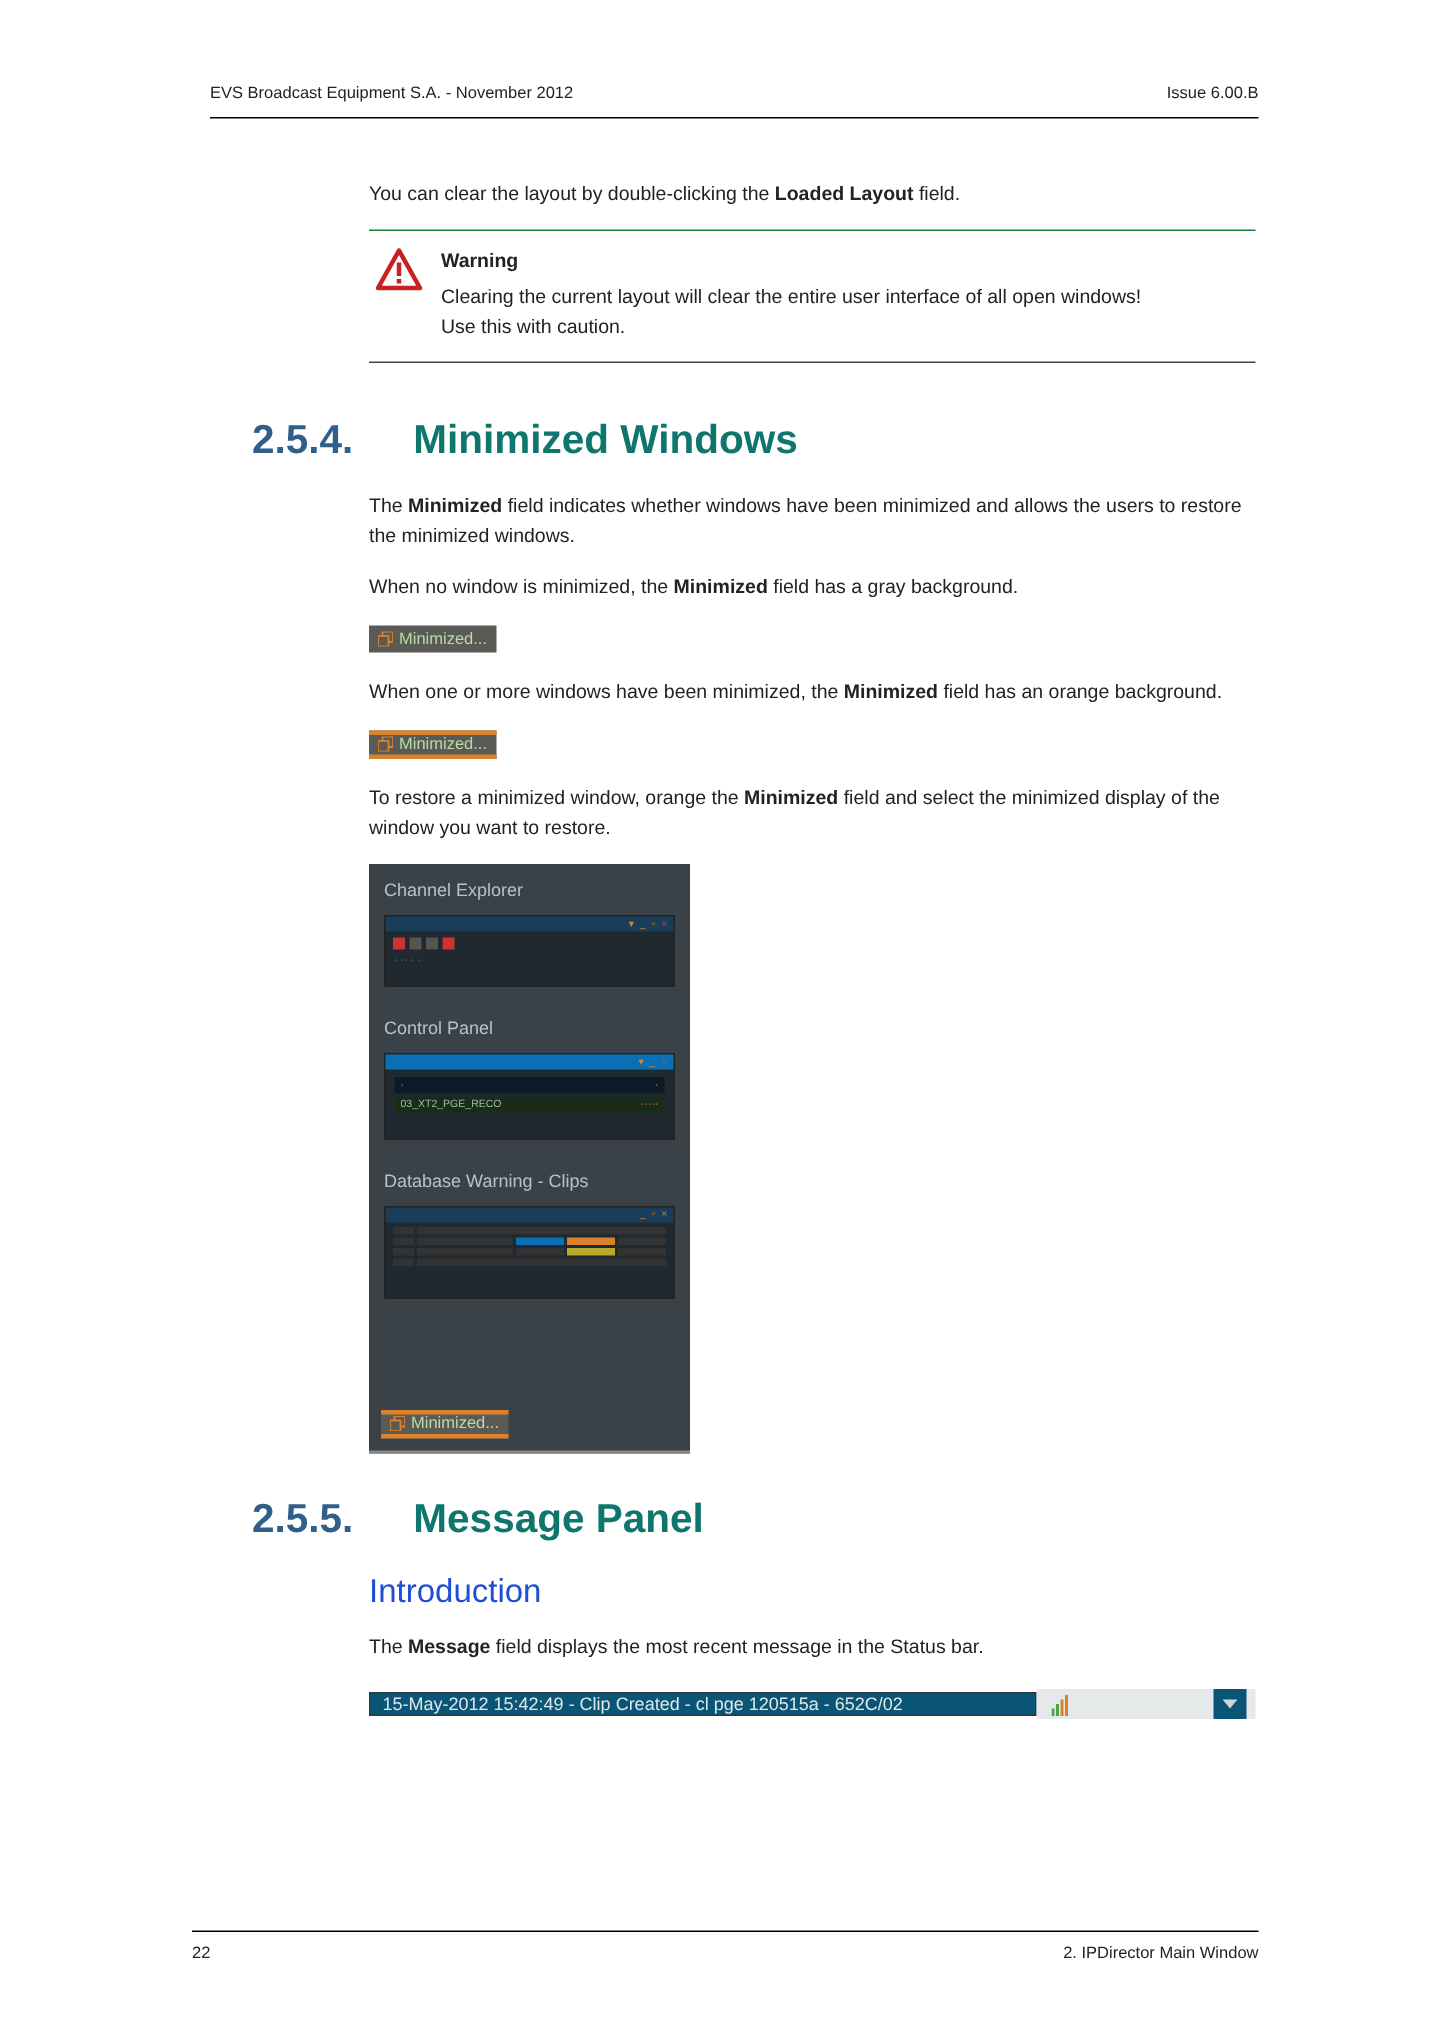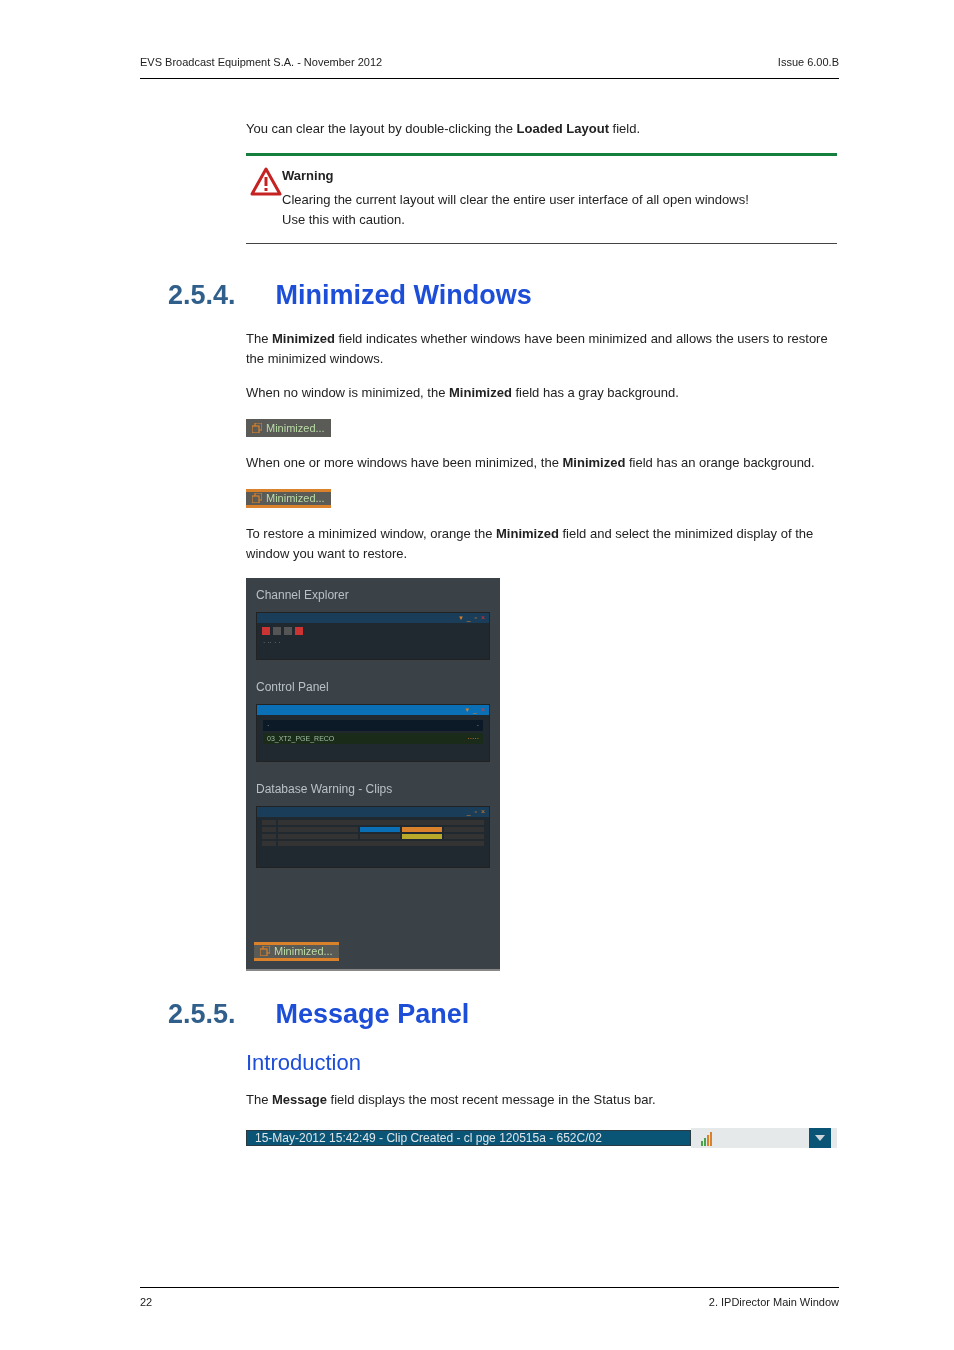--- a/index.html
+++ b/index.html
@@ -3,32 +3,32 @@
 <meta charset="utf-8">
 <style>
   * { box-sizing: border-box; margin: 0; padding: 0; }
   html, body { width: 954px; height: 1350px; background: #fff; font-family: Arial, Helvetica, sans-serif; color: #222; }
   .page { width: 954px; height: 1350px; position: relative; padding: 56px 115px 40px 140px; }
   .header-row { display: flex; justify-content: space-between; font-size: 11px; color: #222; padding-bottom: 8px; }
   .hr-top { border: none; border-top: 1.5px solid #000; margin-top: 2px; }
   .content { padding-left: 78px; padding-right: 2px; padding-top: 40px; margin-left: 28px; }
   .para { font-size: 13px; line-height: 1.55; margin-bottom: 14px; }
   .bold { font-weight: bold; }
-  .warning-box { border-top: 3px solid #15803d; border-bottom: 1px solid #444; display: flex; gap: 0; padding: 10px 6px 12px 4px; margin-top: 4px; margin-bottom: 36px; }
+  .warning-box { border-top: 1px solid #15803d; border-bottom: 1px solid #444; display: flex; gap: 12px; padding: 10px 6px 12px 4px; margin-top: 4px; margin-bottom: 36px; }
   .warn-icon svg { width: 32px; height: 32px; display: block; }
   .warn-text { font-size: 13px; line-height: 1.55; }
   .warn-text .bold { display: block; margin-bottom: 4px; }
   .sec-row { display: flex; align-items: baseline; gap: 40px; margin-left: -78px; margin-bottom: 18px; }
   .sec-num { font-size: 27px; color: #2f5f8a; font-weight: bold; }
-  .sec-title { font-size: 27px; color: #1d4ed8; font-weight: bold; }
+  .sec-title { font-size: 27px; color: #0f766e; font-weight: bold; }
   .sub-title { font-size: 22px; color: #1d4ed8; margin-top: 20px; margin-bottom: 14px; }
   .badge { display: inline-flex; align-items: center; gap: 4px; background: #5a5a57; color: #b9dca6; font-size: 11px; padding: 3px 6px; margin: 2px 0 16px 0; }
   .badge.orange { border-top: 3px solid #d9822b; border-bottom: 3px solid #d9822b; padding-top: 0; padding-bottom: 1px; }
   .badge svg { width: 10px; height: 10px; display: block; }
-  .min-popup { width: 254px; background: #3a4147; margin-top: 6px; margin-bottom: 28px; border-bottom: 2px solid #888; }
+  .min-popup { width: 214px; background: #3a4147; margin-top: 6px; margin-bottom: 28px; border-bottom: 2px solid #888; }
   .mp-section-label { color: #b8c2c6; font-size: 12px; padding: 10px 10px 6px 10px; }
   .mp-thumb { margin: 4px 10px 10px 10px; background: #202830; height: 48px; position: relative; border: 1px solid #222; }
   .mp-thumb.s2 { height: 58px; }
   .mp-thumb.s3 { height: 62px; }
   .mp-thumb .tbar { background: #1a3d5a; height: 10px; width: 100%; position: relative; }
   .mp-thumb .tbar.blue2 { background: #0a6fb5; }
   .mp-thumb .tbar .dots { position: absolute; right: 3px; top: 1px; font-size: 7px; color: #d9822b; letter-spacing: 1px; }
   .mp-thumb .tbar .dots .x { color: #e33; }
   .mp-thumb .row1 { display: flex; gap: 3px; padding: 4px 5px; }
   .mp-thumb .row1 .b { width: 8px; height: 8px; background: #c33; }
@@ -44,21 +44,21 @@
   .mp-thumb.s3 .gc.b { background: #0a6fb5; }
   .mp-thumb.s3 .gc.y { background: #b9a92b; }
   .mp-blank { height: 58px; background: #3a4147; }
   .mp-footer { padding: 6px 8px 8px 8px; }
   .message-bar { display: flex; margin-top: 2px; height: 27px; align-items: center; }
   .message-bar .msg { flex: 0 0 445px; background: #0a5576; color: #e0e6e9; font-size: 12px; display: flex; align-items: center; padding-left: 8px; border: 1px solid #2a3a42; }
   .message-bar .side { flex: 1; background: #e6e9ea; display: flex; align-items: center; justify-content: space-between; padding: 0 6px 0 10px; }
   .message-bar .side svg.signal { width: 12px; height: 16px; }
   .message-bar .side .blk { width: 22px; height: 20px; background: #0a5576; display: flex; align-items: center; justify-content: center; }
   .message-bar .side .blk svg { width: 10px; height: 8px; }
-  .footer { position: absolute; left: 140px; right: 115px; bottom: 42px; border-top: 1px solid #000; padding-top: 8px; display: flex; justify-content: space-between; font-size: 11px; }
+  .footer { position: absolute; left: 128px; right: 115px; bottom: 42px; border-top: 1px solid #000; padding-top: 8px; display: flex; justify-content: space-between; font-size: 11px; }
 </style>
 </head>
 <body>
 
 <div class="page">
   <div class="header-row">
     <span>EVS Broadcast Equipment S.A. - November 2012</span>
     <span>Issue 6.00.B</span>
   </div>
   <hr class="hr-top">

